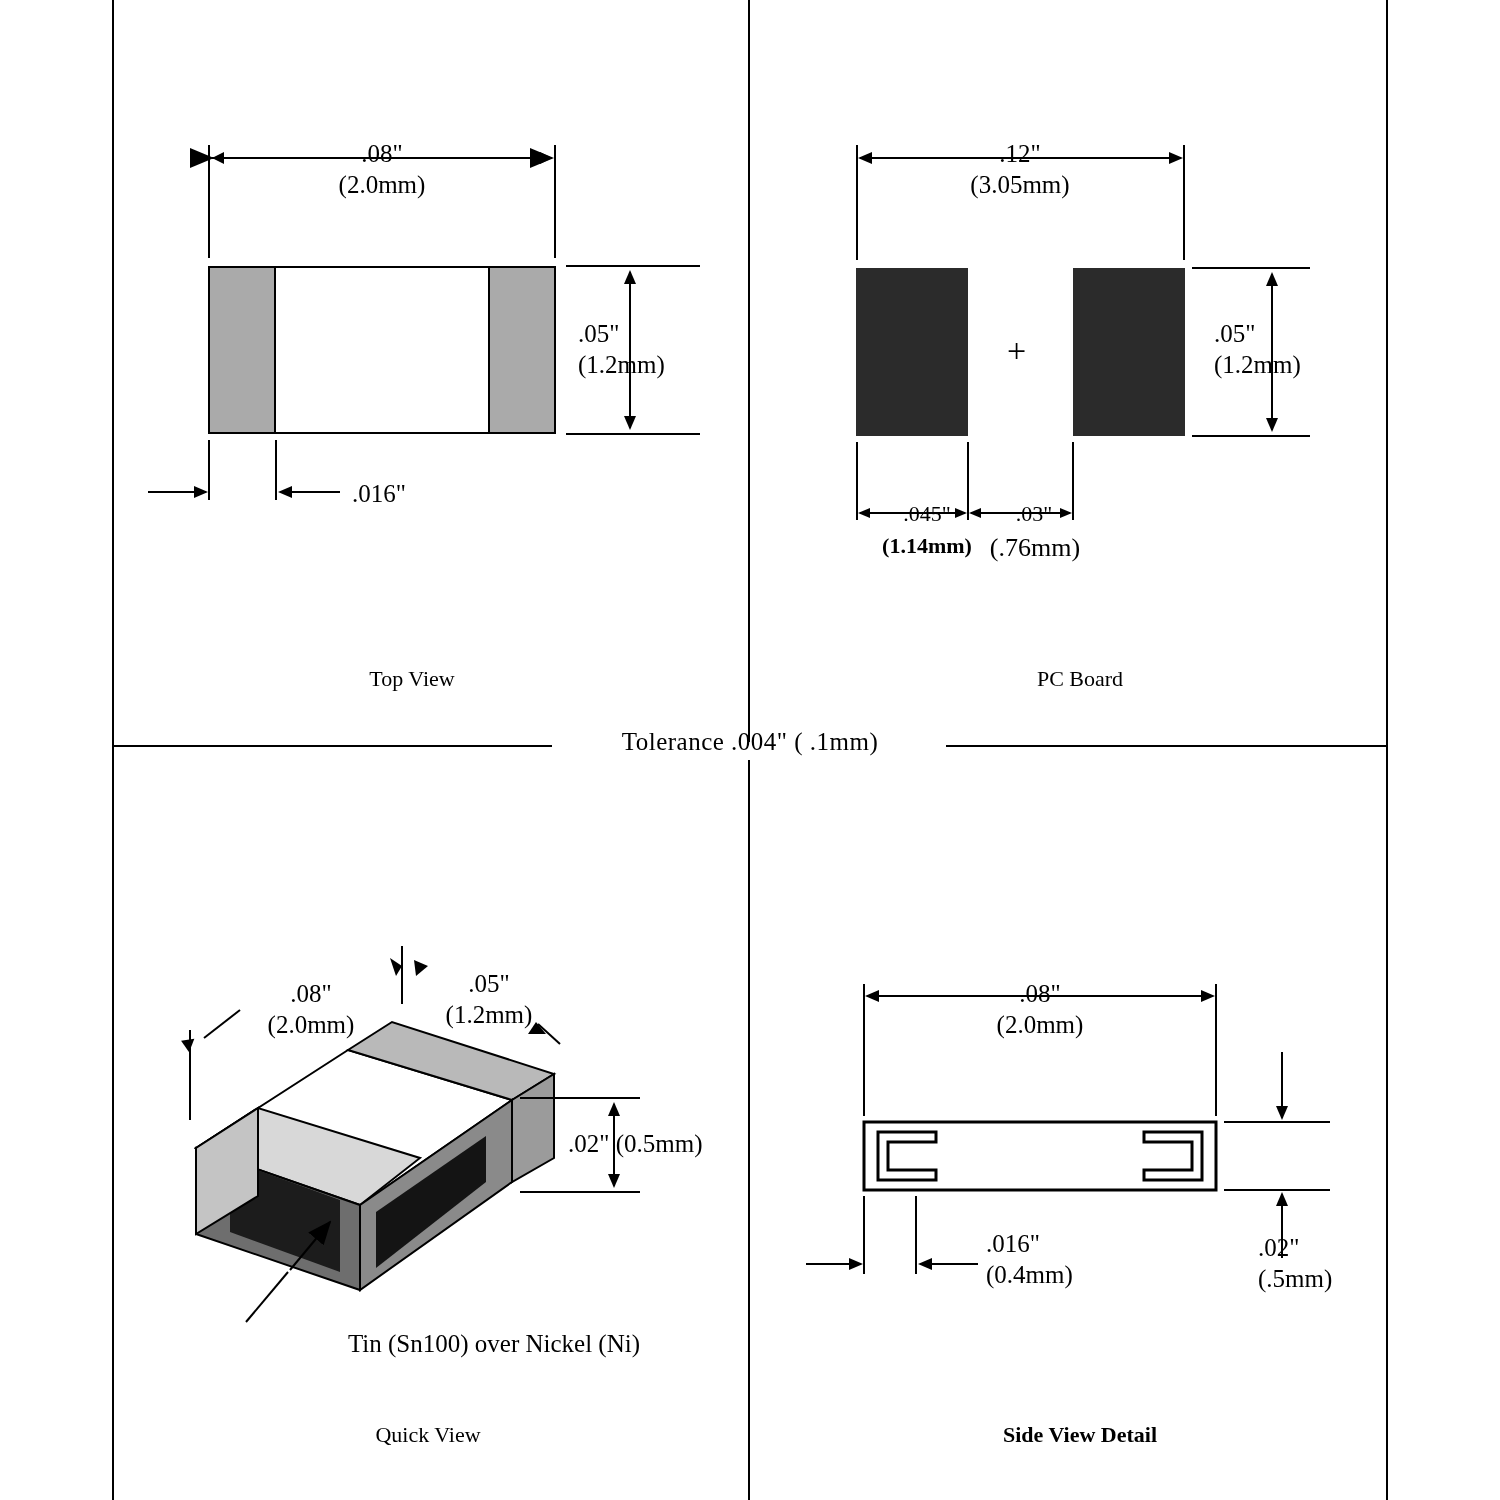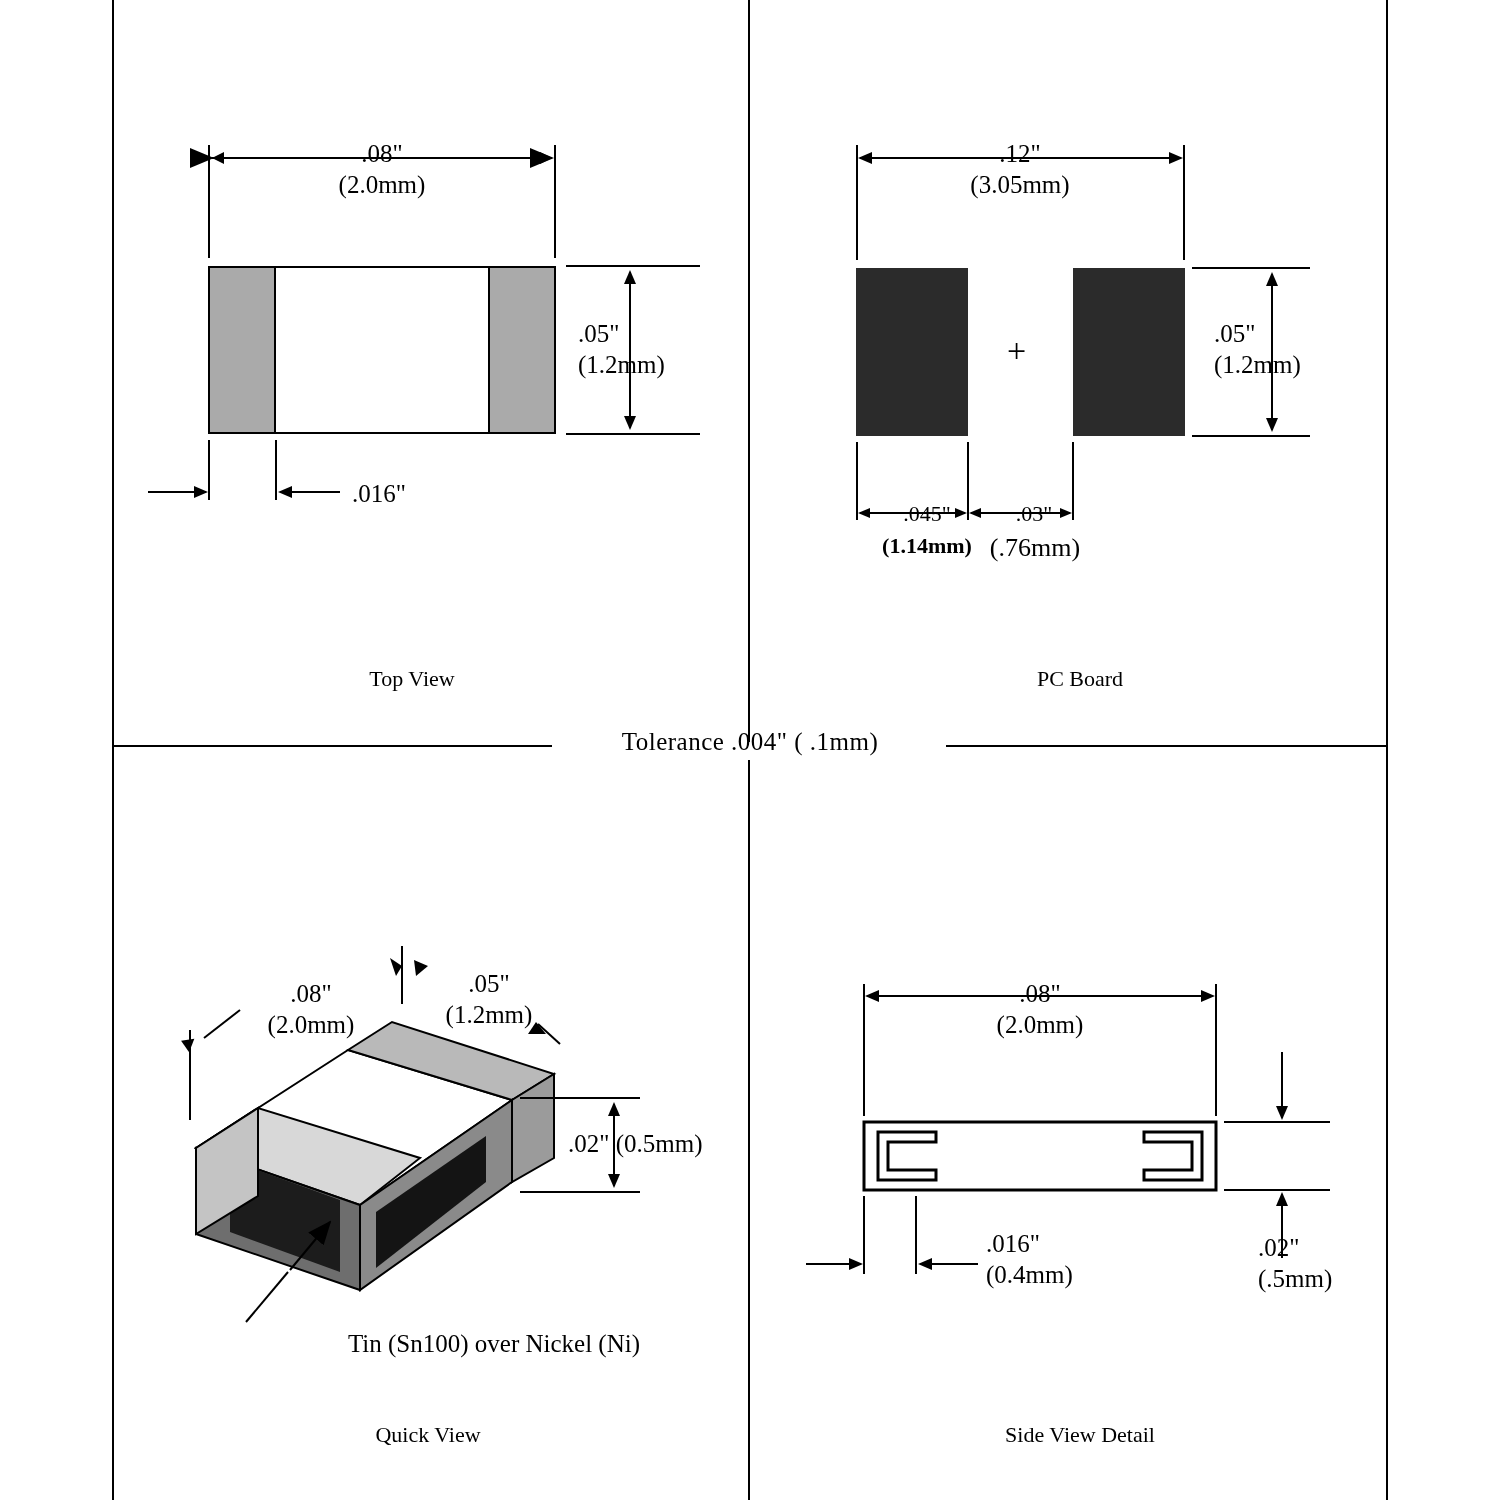--- a/index.html
+++ b/index.html
@@ -93,21 +93,21 @@
   </div>
   <div class="lbl" style="left:986px;top:1228px;width:180px;text-align:left;">
     <span>.016"</span><br>
     <span>(0.4mm)</span>
   </div>
   <div class="lbl" style="left:1258px;top:1232px;width:140px;text-align:left;">
     <span>.02"</span><br>
     <span>(.5mm)</span>
   </div>
 
-  <div class="cap bold" style="left:910px;top:1422px;width:340px;font-weight:400;">Side View Detail</div>
+  <div class="cap bold" style="left:910px;top:1422px;width:340px;font-weight:700;">Side View Detail</div>
 
   <svg viewBox="0 0 1500 1500">
     <defs>
       <marker id="arr" markerWidth="12" markerHeight="10" refX="11" refY="5" orient="auto">
         <path d="M0,0 L12,5 L0,10 z" fill="#000"></path>
       </marker>
       <marker id="arrs" markerWidth="10" markerHeight="8" refX="9" refY="4" orient="auto">
         <path d="M0,0 L10,4 L0,8 z" fill="#000"></path>
       </marker>
     </defs>

